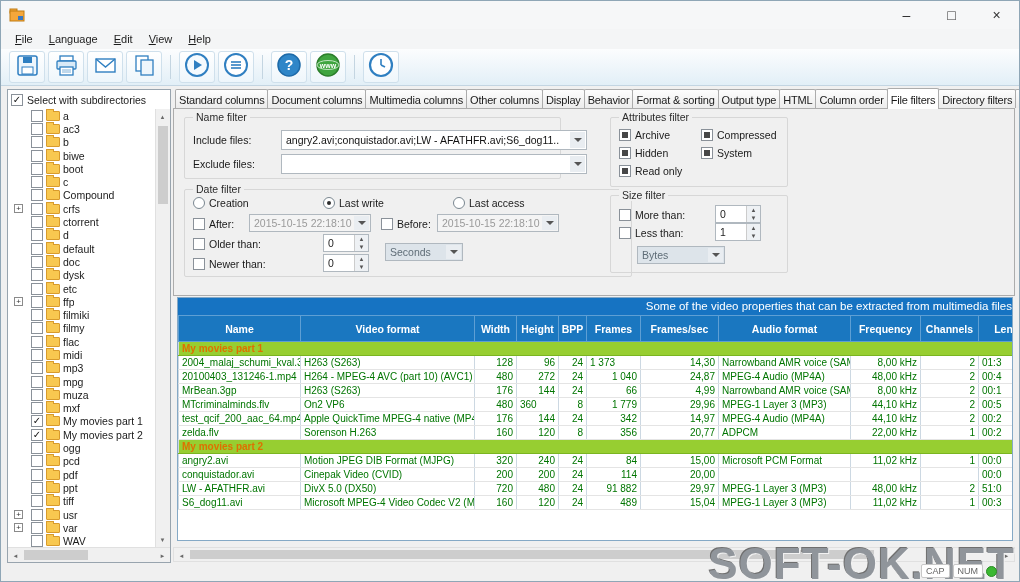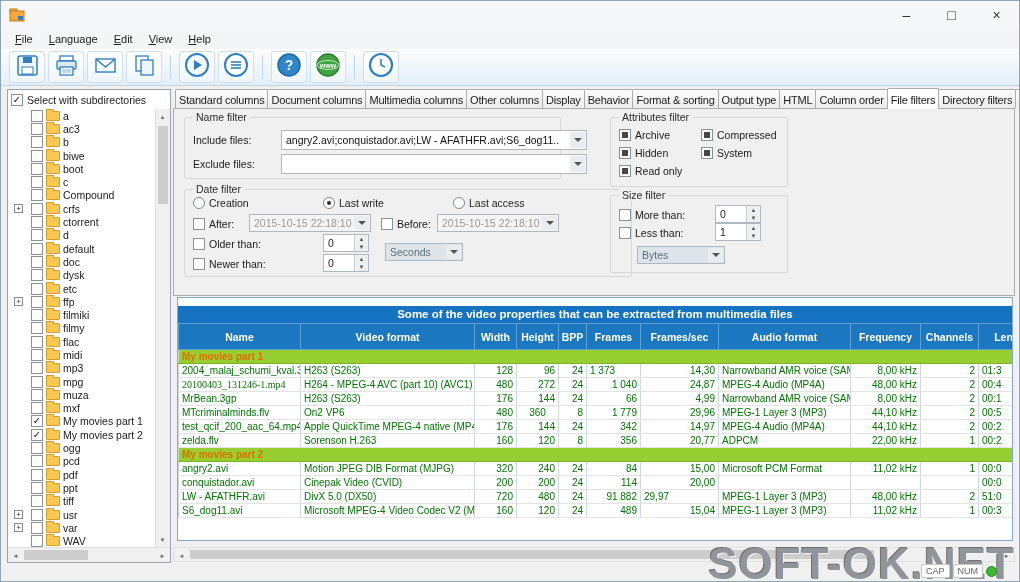--- a/index.html
+++ b/index.html
@@ -61,21 +61,21 @@
   .combo .arrow-btn { position:absolute; right:1px; top:1px; bottom:1px; width:15px; background:#e9edf1; display:flex; align-items:center; justify-content:center; }
   .tri { width:0; height:0; border-left:4px solid transparent; border-right:4px solid transparent; border-top:4px solid #555; }
   .combo.disabled { background:#f4f4f4; color:#9a9a9a; }
   .combo.gray { background:#dde4ea; color:#5f6d77; }
   .spinner { position:absolute; width:46px; height:18px; border:1px solid #b0b8bf; background:#fff; font-size:10.5px; color:#222; padding:2px 16px 0 4px; }
   .spin-btns { position:absolute; right:0; top:0; bottom:0; width:14px; display:flex; flex-direction:column; border-left:1px solid #ccc; }
   .spin-btns span { flex:1; font-size:6px; text-align:center; color:#555; background:#eef1f4; line-height:8px; }
 
   
   #preview { position:absolute; left:4px; top:208px; width:836px; height:244px; background:#fff; border:1px solid #85a9c6; overflow:hidden; }
-  #pv-title { height:17px; background:#1673c2; color:#fff; font-weight:bold; font-size:11.5px; text-align:center; line-height:17px; white-space:nowrap; overflow:hidden;margin-top:8px; }
+  #pv-title { height:17px; background:#1673c2; color:#fff; font-weight:normal; font-size:11.5px; text-align:right; line-height:17px; white-space:nowrap; overflow:hidden; }
   table.pv { border-collapse:collapse; table-layout:fixed; width:860px; }
   .pv th { background:#1a77c0; color:#fff; font-weight:bold; font-size:10.5px; height:26px; border:1px solid #5e9fd4; text-align:center; overflow:hidden; white-space:nowrap; }
   .pv td { font-size:10px; color:#007500; height:13px; line-height:13px; padding:0 3px; border-left:1px solid #ccd8e2; border-right:1px solid #ccd8e2; border-bottom:1px solid #e4e4e4; white-space:nowrap; overflow:hidden; }
   .pv tr.group td { background:#97ce31; color:#de7000; font-weight:bold; border-top:1px solid #7ab520; border-bottom:1px solid #7ab520; }
 
   
   #status-keys { position:absolute; right:22px; bottom:3px; display:flex; gap:3px; align-items:center; z-index:20; }
   .key-badge { background:#fff; border:1px solid #c8c8c8; border-radius:2px; font-size:9px; color:#666; padding:1px 4px; }
   #green-dot { width:11px; height:11px; border-radius:50%; background:#3cb832; border:1px solid #2a8c24; }
   #watermark { position:absolute; right:4px; bottom:-8px; font-size:44px; font-weight:bold; color:#90959b; text-shadow:1px 1px 0 #f2f2f2, -1px -1px 0 #6f6f6f; z-index:15; letter-spacing:1px; }
@@ -566,21 +566,21 @@
               <td style="text-align: right;">96</td>
               <td style="text-align: right;">24</td>
               <td style="">1 373</td>
               <td style="text-align: right;">14,30</td>
               <td style="text-align: left;">Narrowband AMR voice (SAMR)</td>
               <td style="text-align: right;">8,00 kHz</td>
               <td style="text-align: right;">2</td>
               <td style="text-align: left;">01:3</td>
             </tr>
             <tr>
-              <td style="text-align: left; font-family: Liberation Serif, serif;">20100403_131246-1.mp4</td>
+              <td style="text-align: left;">20100403_131246-1.mp4</td>
               <td style="text-align: left;">H264 - MPEG-4 AVC (part 10) (AVC1)</td>
               <td style="text-align: right;">480</td>
               <td style="text-align: right;">272</td>
               <td style="text-align: right;">24</td>
               <td style="text-align: right;">1 040</td>
               <td style="text-align: right;">24,87</td>
               <td style="text-align: left;">MPEG-4 Audio (MP4A)</td>
               <td style="text-align: right;">48,00 kHz</td>
               <td style="text-align: right;">2</td>
               <td style="text-align: left;">00:4</td>
@@ -595,21 +595,21 @@
               <td style="text-align: right;">4,99</td>
               <td style="text-align: left;">Narrowband AMR voice (SAMR)</td>
               <td style="text-align: right;">8,00 kHz</td>
               <td style="text-align: right;">2</td>
               <td style="text-align: left;">00:1</td>
             </tr>
             <tr>
               <td style="text-align: left;">MTcriminalminds.flv</td>
               <td style="text-align: left;">On2 VP6</td>
               <td style="text-align: right;">480</td>
-              <td style="text-align: center;">360</td>
+              <td style="text-align: left;">360</td>
               <td style="text-align: right;">8</td>
               <td style="text-align: right;">1 779</td>
               <td style="text-align: right;">29,96</td>
               <td style="text-align: left;">MPEG-1 Layer 3 (MP3)</td>
               <td style="text-align: right;">44,10 kHz</td>
               <td style="text-align: right;">2</td>
               <td style="text-align: left;">00:5</td>
             </tr>
             <tr>
               <td style="text-align: left;">test_qcif_200_aac_64.mp4</td>
@@ -666,21 +666,21 @@
               <td style="text-align: right;"></td>
               <td style="text-align: left;">00:0</td>
             </tr>
             <tr>
               <td style="text-align: left;">LW - AFATHFR.avi</td>
               <td style="text-align: left;">DivX 5.0 (DX50)</td>
               <td style="text-align: right;">720</td>
               <td style="text-align: right;">480</td>
               <td style="text-align: right;">24</td>
               <td style="text-align: right;">91 882</td>
-              <td style="">29,97</td>
+              <td style="text-align: right;">29,97</td>
               <td style="text-align: left;">MPEG-1 Layer 3 (MP3)</td>
               <td style="text-align: right;">48,00 kHz</td>
               <td style="text-align: right;">2</td>
               <td style="text-align: left;">51:0</td>
             </tr>
             <tr>
               <td style="text-align: left;">S6_dog11.avi</td>
               <td style="text-align: left;">Microsoft MPEG-4 Video Codec V2 (MP42)</td>
               <td style="text-align: right;">160</td>
               <td style="text-align: right;">120</td>

